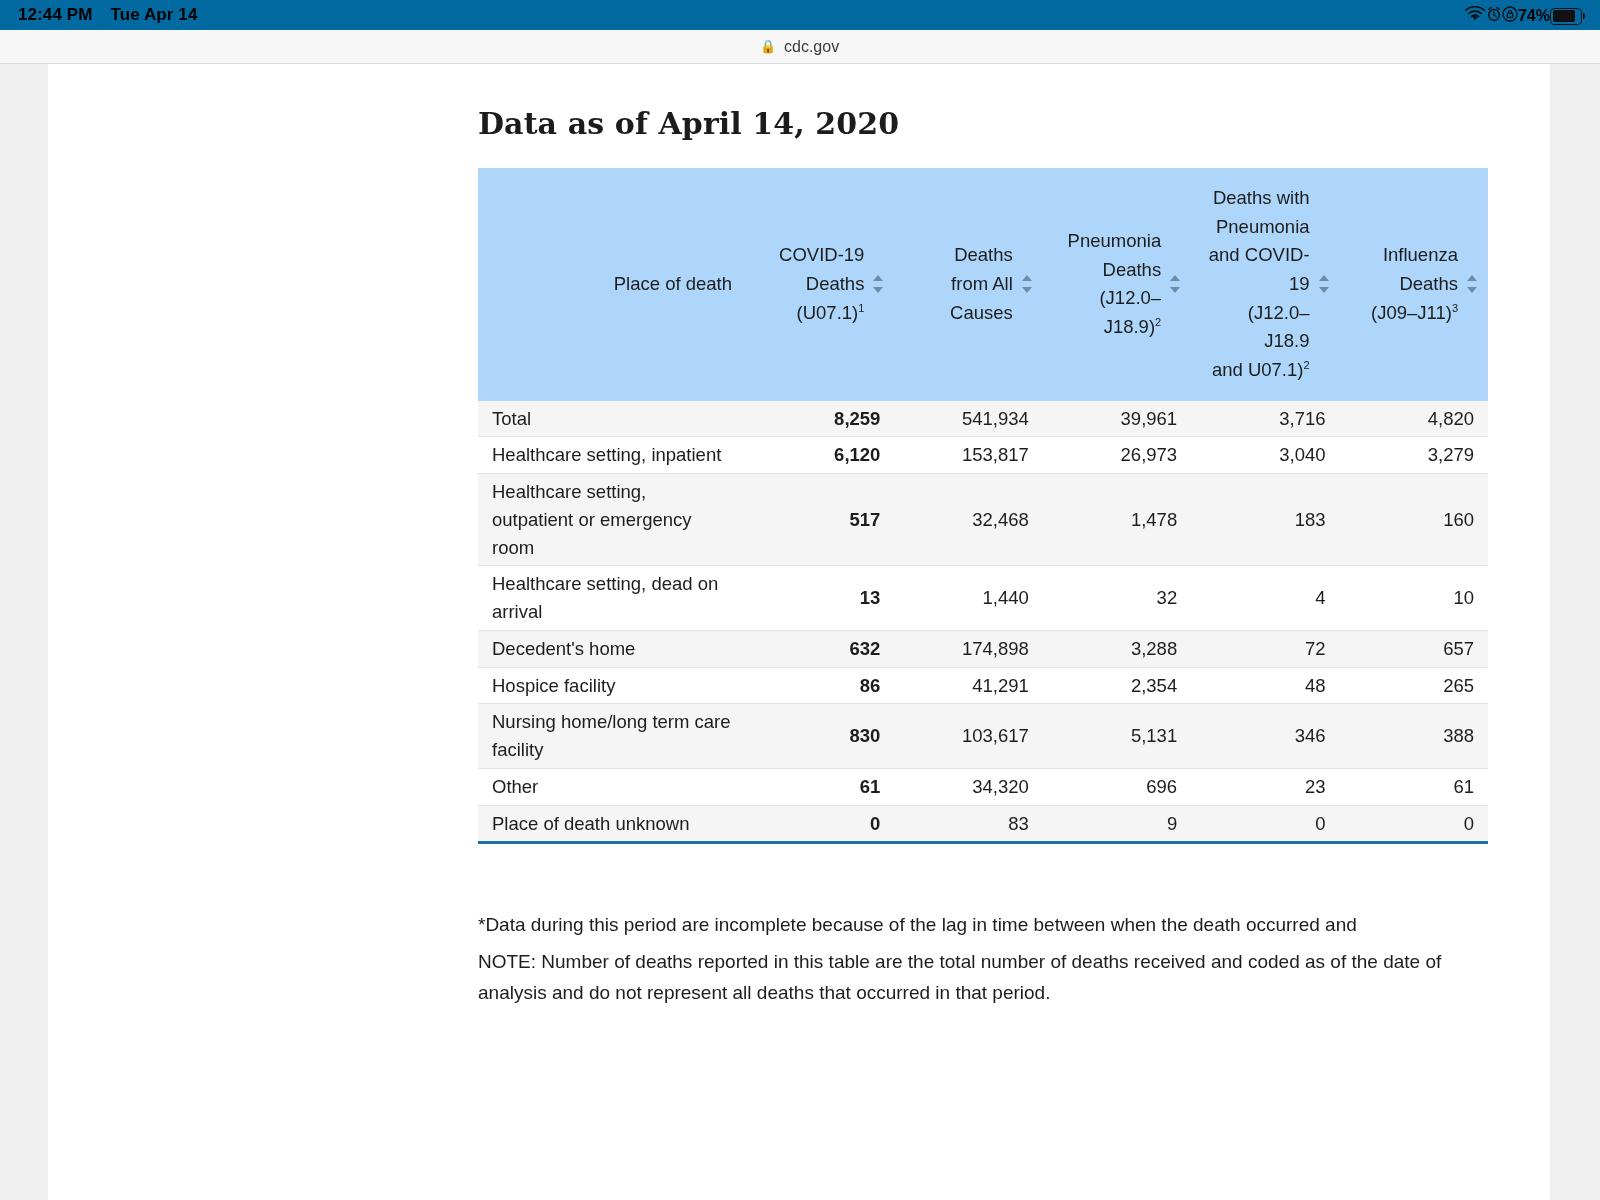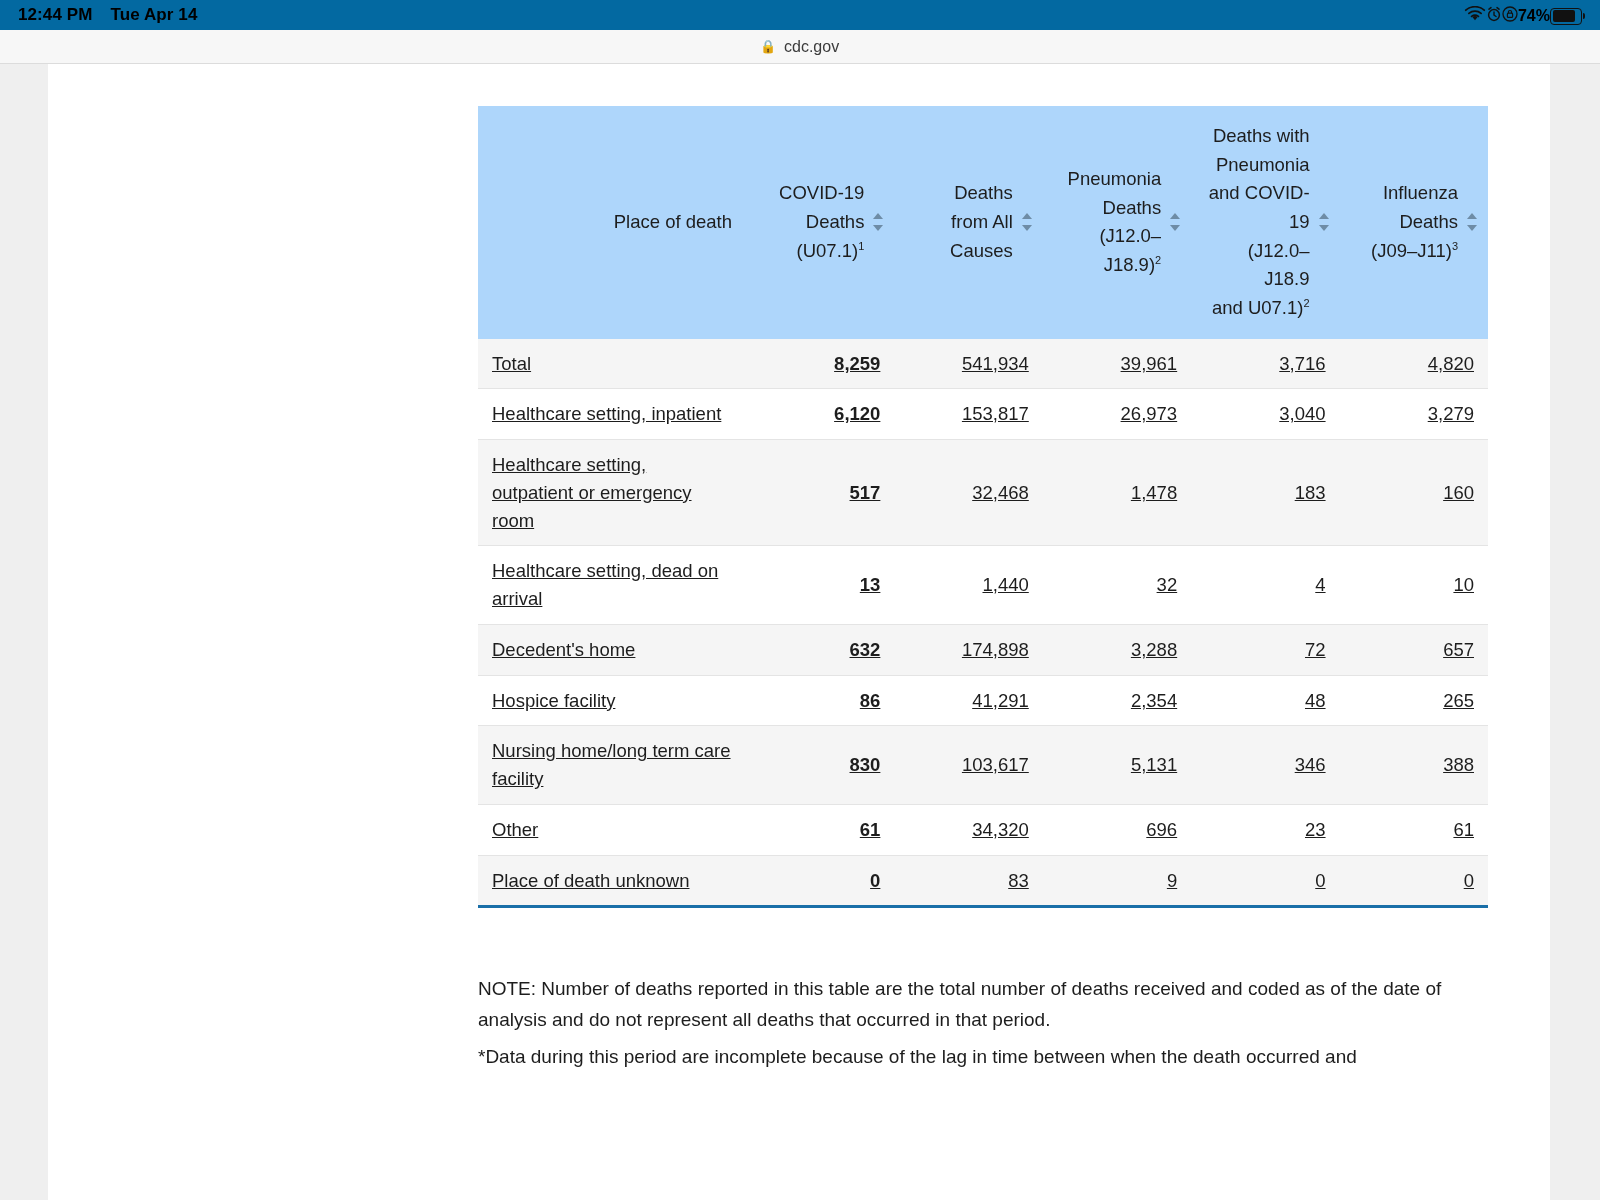--- a/index.html
+++ b/index.html
@@ -160,25 +160,24 @@
     position: absolute;
     left: 0;
     width: 0; height: 0;
     border-left: 5.5px solid transparent;
     border-right: 5.5px solid transparent;
   }
   .sort-icon .up { top: 0; border-bottom: 6px solid #6e8ca6; }
   .sort-icon .dn { bottom: 0; border-top: 6px solid #6e8ca6; }
 
   table.deaths tbody td {
-    padding: 11px 14px;
+    padding: 4px 14px;
     line-height: 1.5;
     border-bottom: 1px solid #e4e4e4;
     vertical-align: middle;
-    text-decoration: underline;
   }
   td.place {
     text-align: left;
     padding-left: 22px;
   }
   td.num { text-align: right; padding-right: 30px; }
   td.covid { font-weight: bold; }
   tbody tr.alt td { background: #f5f5f5; }
   tbody tr:last-child td { border-bottom: 3px solid #1a6fa8; }
 
@@ -236,20 +235,21 @@
   <span>cdc.gov</span>
 </div>
 
 <div class="page">
   <div class="page-bg-left"></div>
   <div class="page-bg-right"></div>
 
   <div class="page-inner">
     <div class="content">
 
+      <h1 class="data-title">Data as of April 14, 2020</h1>
 
       <table class="deaths">
         <thead>
           <tr>
             <th class="col-place">
               <span>Place of death</span>
             </th>
 
             <th class="col-num">
               <span>COVID-19</span><br>
@@ -376,19 +376,19 @@
             <td class="num covid">0</td>
             <td class="num">83</td>
             <td class="num">9</td>
             <td class="num">0</td>
             <td class="num">0</td>
           </tr>
         </tbody>
       </table>
 
       <div class="notes">
+        <p>*Data during this period are incomplete because of the lag in time between when the death occurred and</p>
         <p>NOTE: Number of deaths reported in this table are the total number of deaths received and coded as of the date of analysis and do not represent all deaths that occurred in that period.</p>
-        <p>*Data during this period are incomplete because of the lag in time between when the death occurred and</p>
       </div>
 
     </div>
   </div>
 </div>
 
 </body></html>

